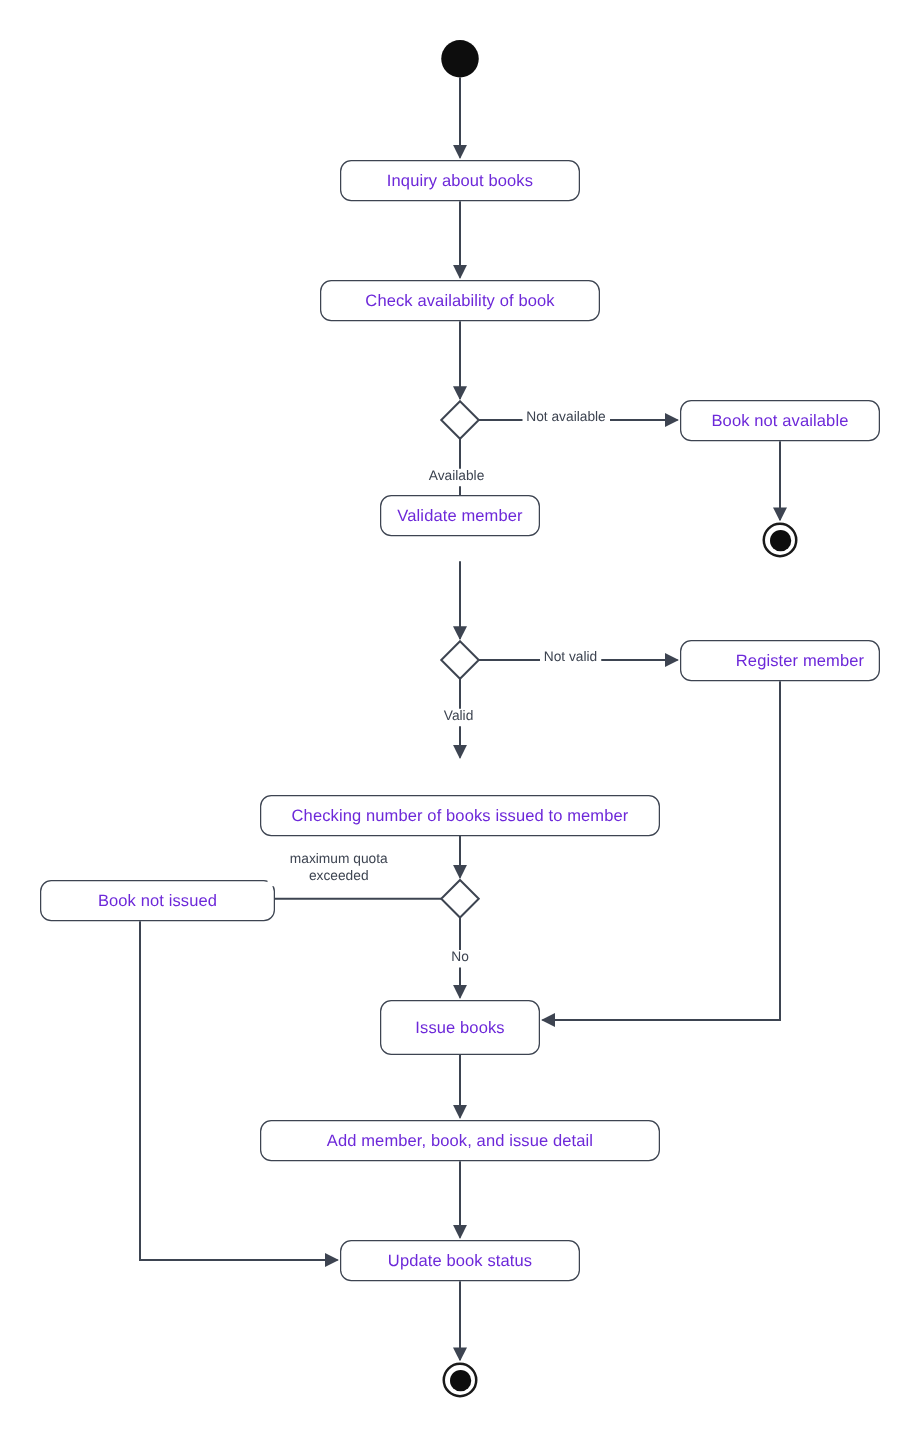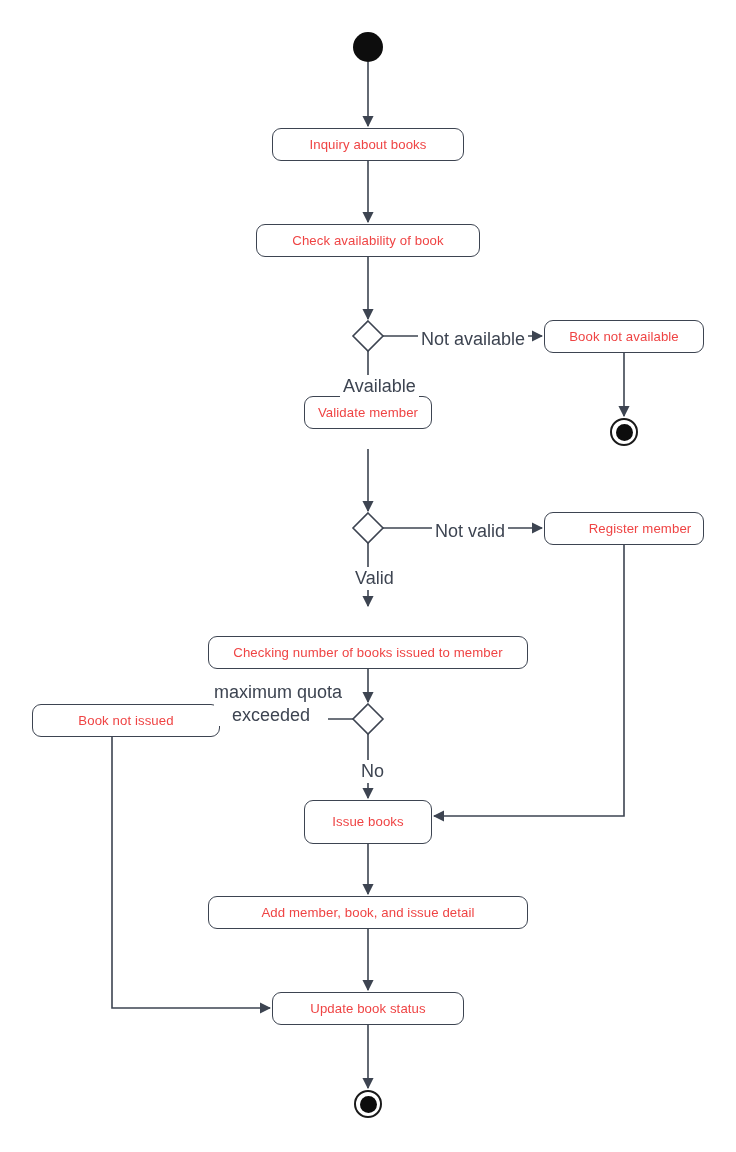--- a/index.html
+++ b/index.html
@@ -27,21 +27,21 @@
     height: 1152px;
   }
   .node {
     position: absolute;
     display: flex;
     align-items: center;
     justify-content: center;
     background: #ffffff;
     border: 1.6px solid #3d4451;
     border-radius: 9px;
-    color: #ef4444;
+    color: #6d28d9;
     font-size: 13.2px;
     line-height: 1;
     letter-spacing: 0.1px;
     white-space: nowrap;
     z-index: 2;
   }
   .terminal {
     position: absolute;
     z-index: 2;
   }
@@ -57,21 +57,21 @@
     align-items: center;
     justify-content: center;
   }
   .terminal.end .end-core {
     border-radius: 50%;
     background: #0d0d0d;
   }
   .edge-label {
     position: absolute;
     color: #3d4451;
-    font-size: 18px;
+    font-size: 11px;
     line-height: 1.25;
     white-space: nowrap;
     background: #ffffff;
     padding: 0 3px;
     z-index: 3;
     text-align: center;
   }
 </style>
 </head>
 <body>

